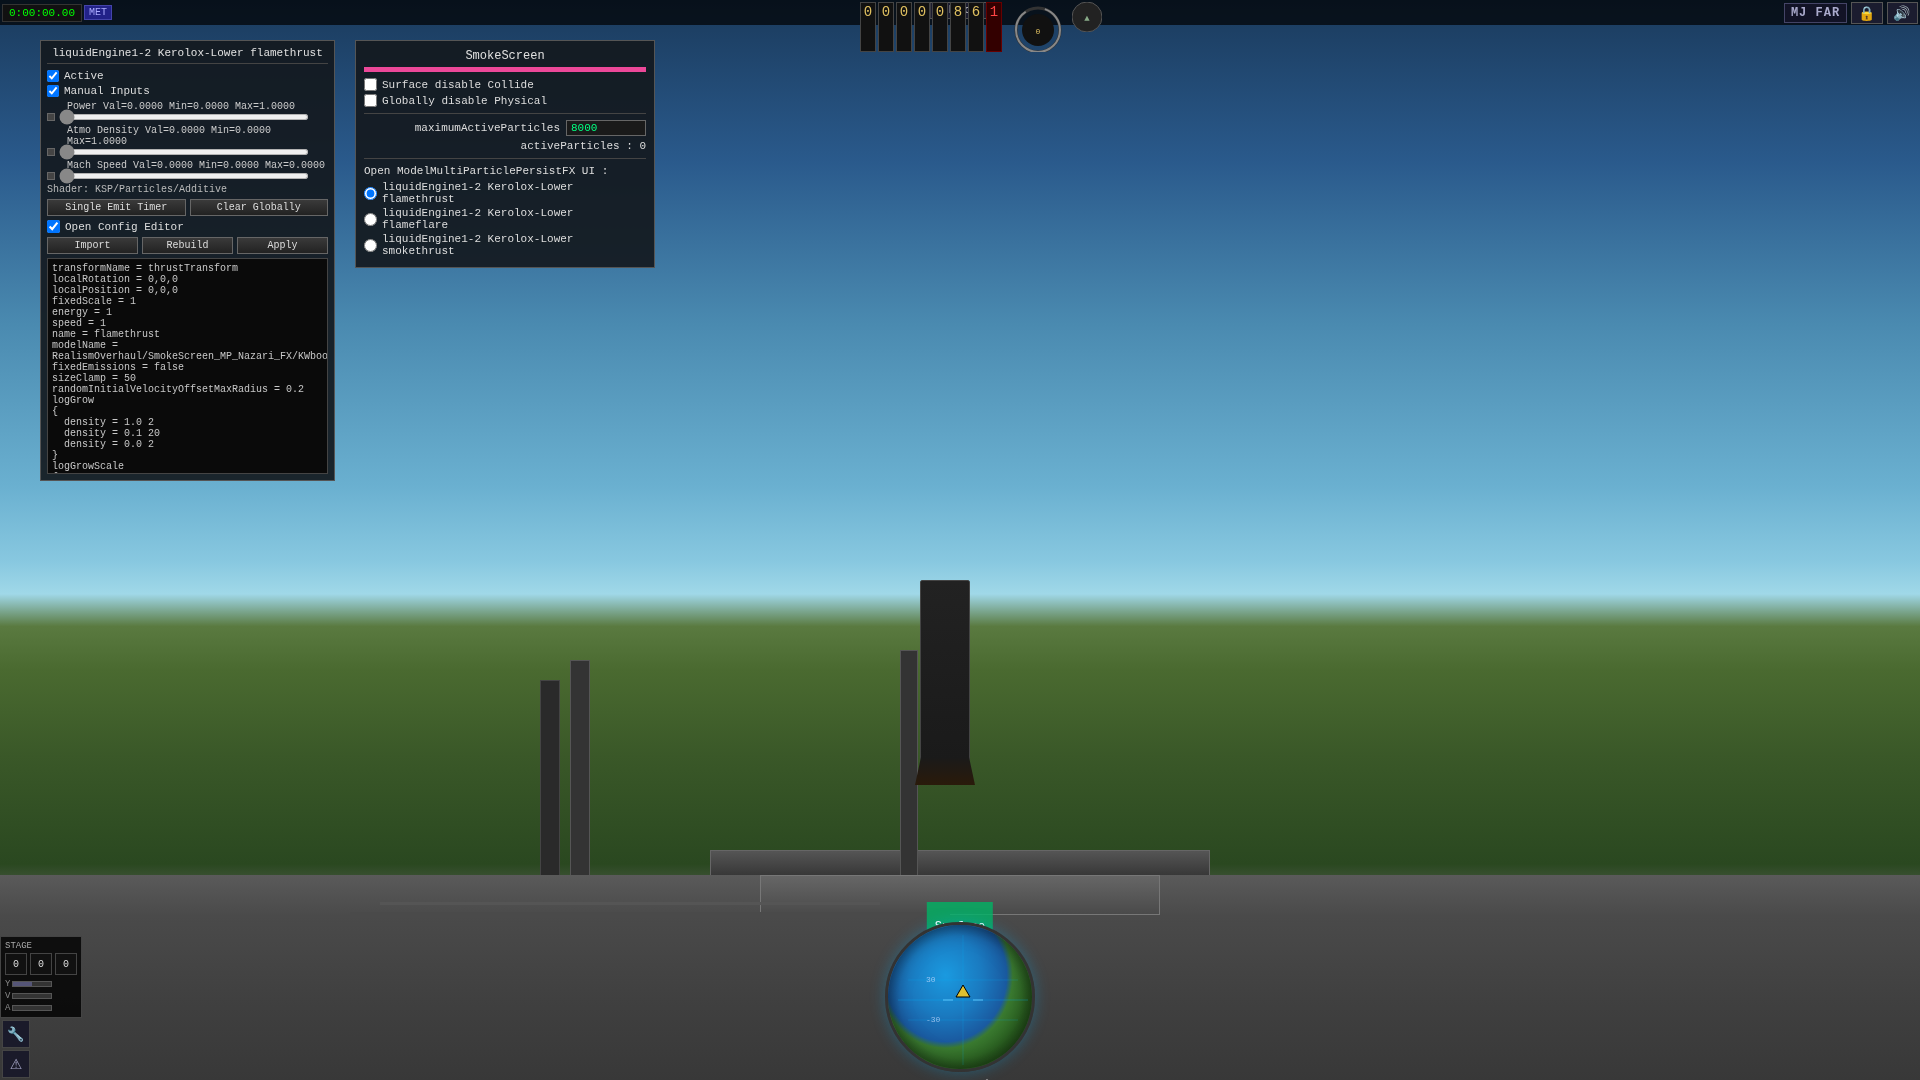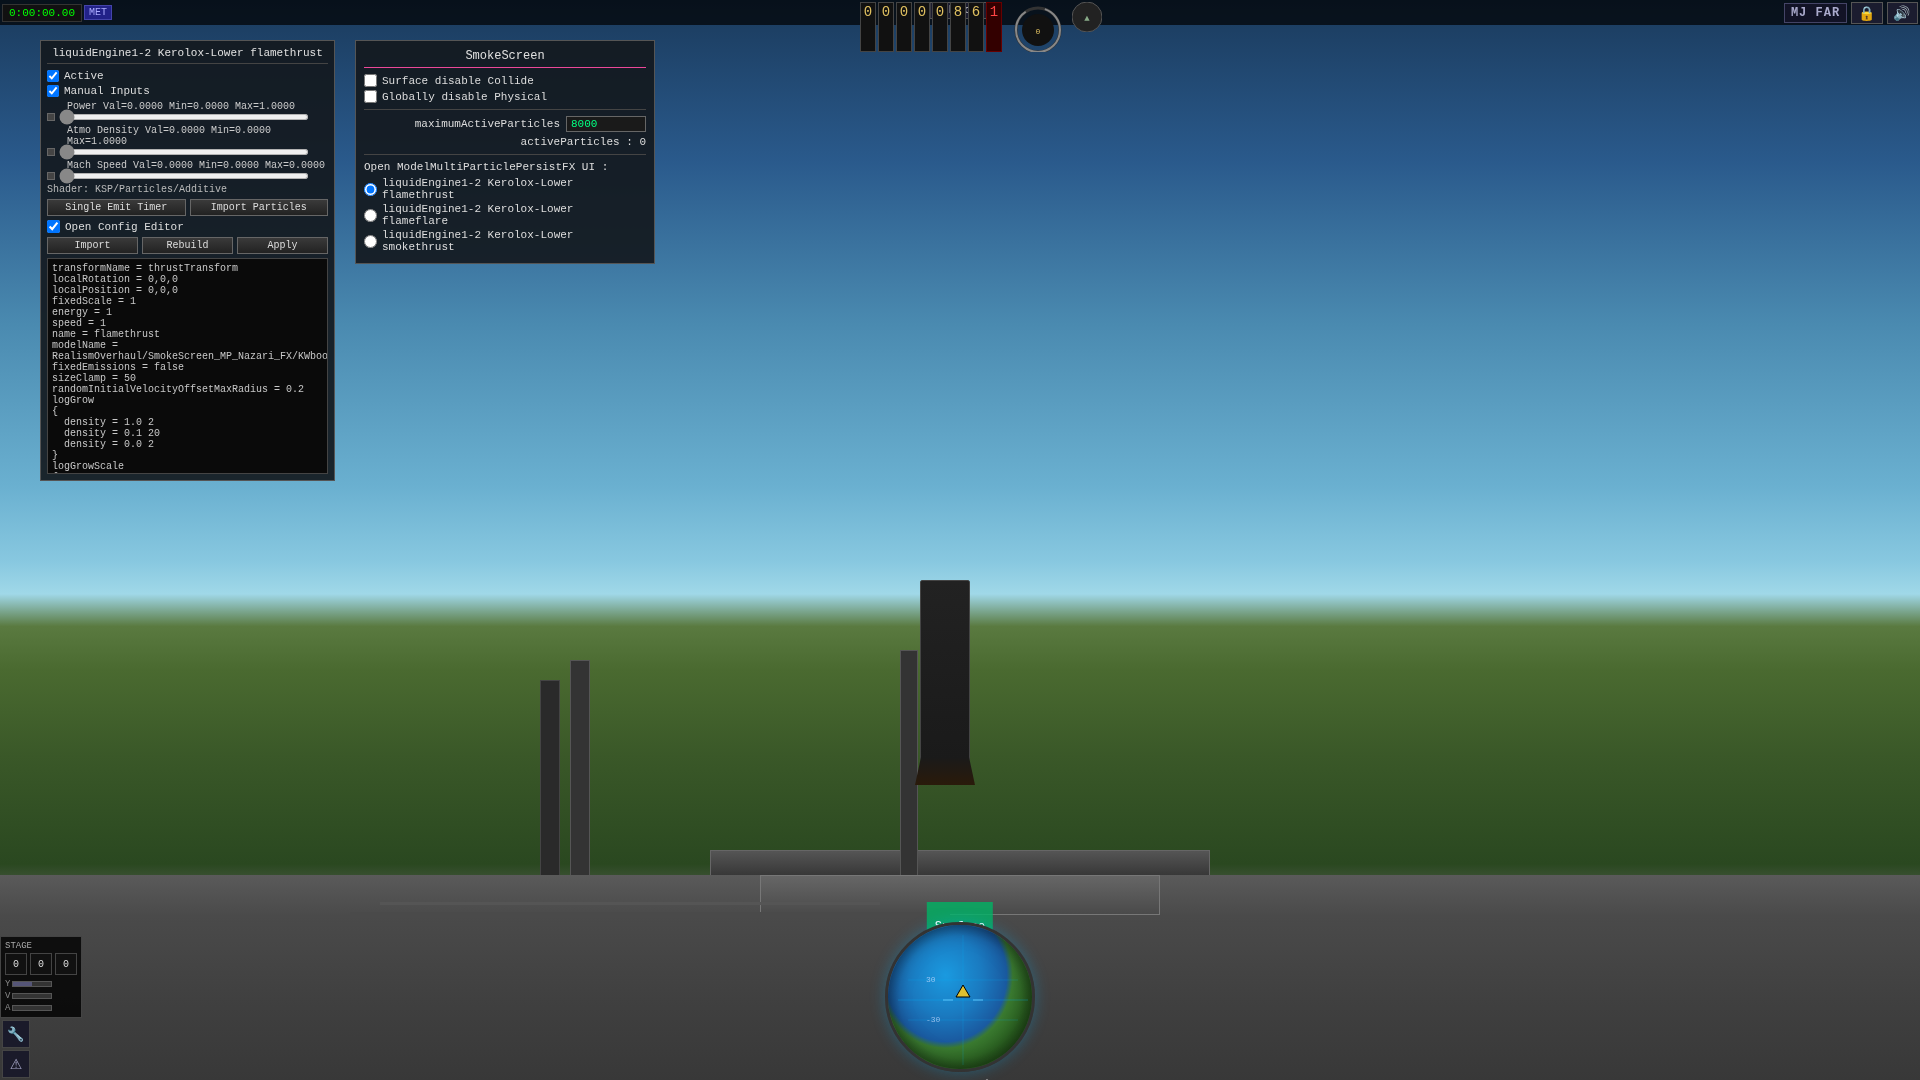--- a/index.html
+++ b/index.html
@@ -198,21 +198,21 @@
       z-index: 50;
       color: #ddd;
       font-size: 11px;
     }
 
     #smoke-panel .panel-title {
       text-align: center;
       font-size: 12px;
       color: #e0e0e0;
       margin-bottom: 6px;
-      border-bottom: 1px solid #ec4899;
+      border-bottom: 5px solid #ec4899;
       padding-bottom: 4px;
     }
 
     .smoke-checkbox-row {
       display: flex;
       align-items: center;
       margin: 3px 0;
       font-size: 11px;
     }
 
@@ -560,21 +560,21 @@
       <input type="range" min="0" max="100" value="0" style="">
     </div>
   </div>
 
 
 
   <div class="shader-text">Shader: KSP/Particles/Additive</div>
 
   <div class="btn-row">
     <button class="ksp-btn wide">Single Emit Timer</button>
-    <button class="ksp-btn wide">Import Particles</button>
+    <button class="ksp-btn wide">Clear Globally</button>
   </div>
 
   <div class="open-config-row">
     <input type="checkbox" checked="" style="margin-right: 5px;">
     <span>Open Config Editor</span>
   </div>
 
   <div class="btn-row">
     <button class="ksp-btn wide">Import</button>
     <button class="ksp-btn wide">Rebuild</button>

